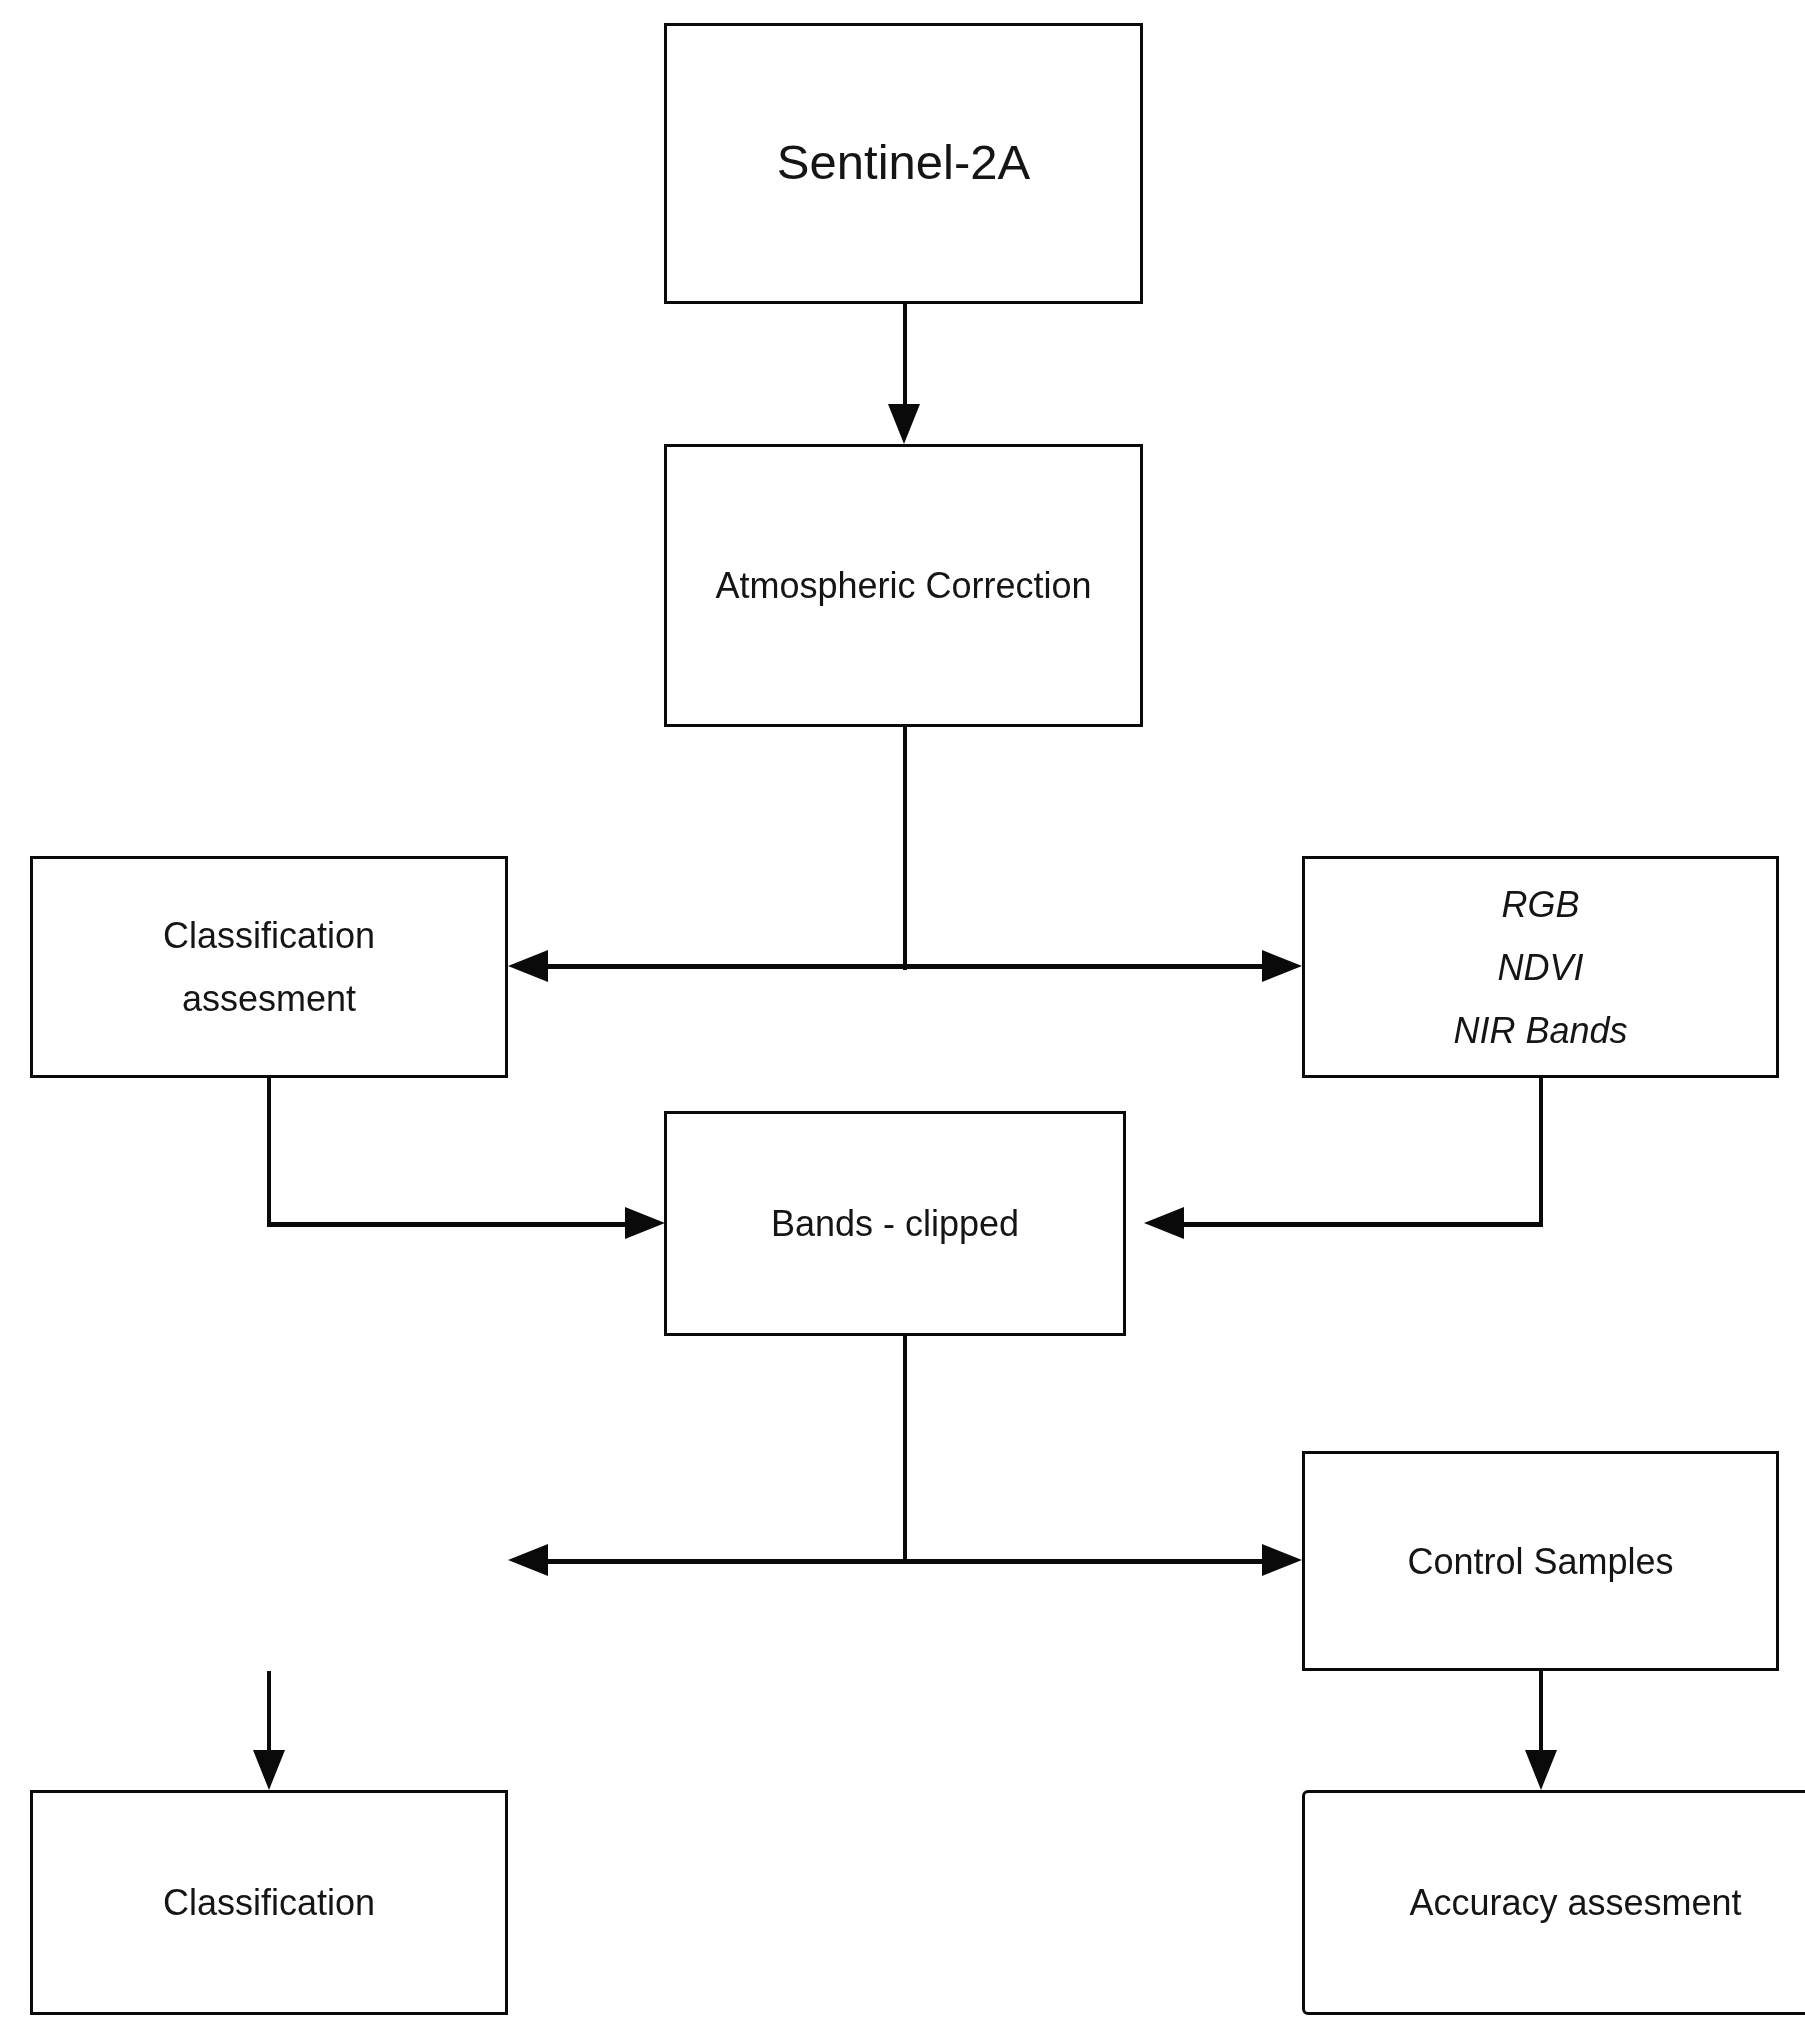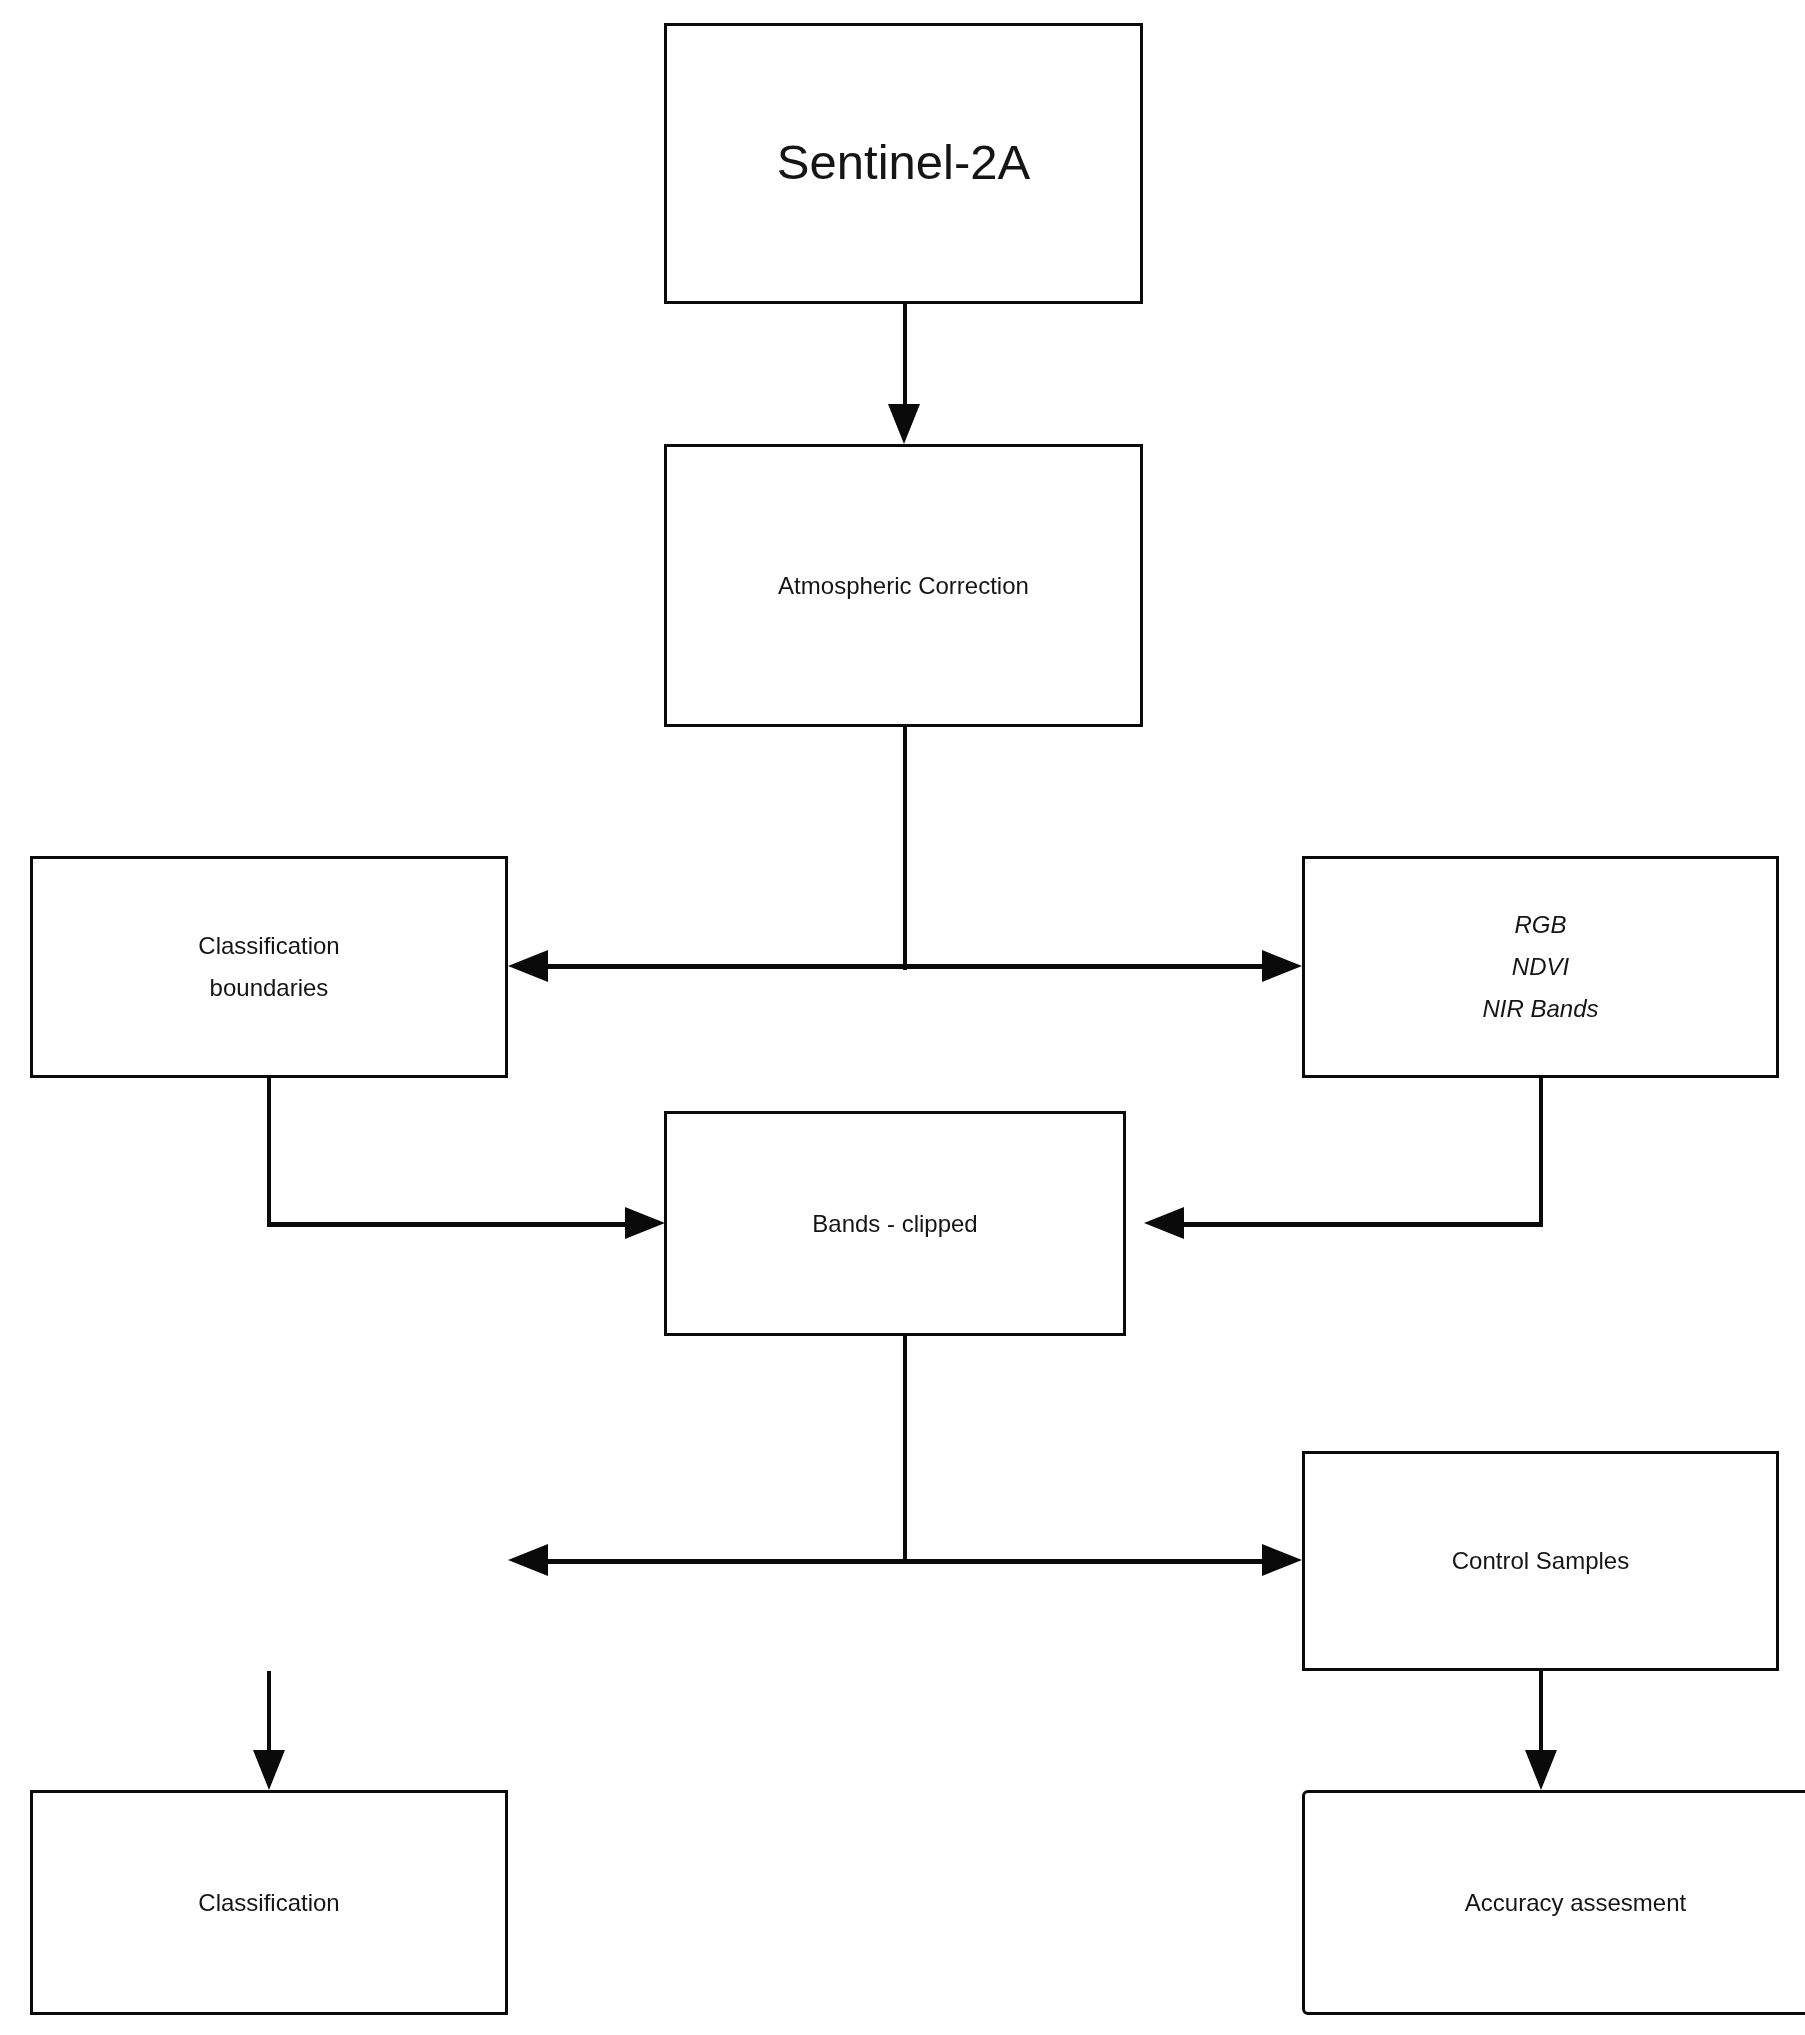--- a/index.html
+++ b/index.html
@@ -21,21 +21,21 @@
     box-sizing: border-box;
     border: 3.2px solid #0a0a0a;
     background: #ffffff;
     display: flex;
     flex-direction: column;
     align-items: center;
     justify-content: center;
     text-align: center;
   }
   .label {
-    font-size: 24px;
+    font-size: 36px;
     line-height: 1.75;
     white-space: nowrap;
   }
   .label-lg {
     font-size: 49px;
     line-height: 1.3;
     white-space: nowrap;
   }
   .vline, .hline {
     position: absolute;
@@ -77,21 +77,21 @@
   <div class="node" style="left:664px; top:22.5px; width:479px; height:281px;">
     <div class="label-lg">Sentinel-2A</div>
   </div>
 
   <div class="node" style="left:664px; top:444px; width:479px; height:283px;">
     <div class="label">Atmospheric Correction</div>
   </div>
 
   <div class="node" style="left:30px; top:856px; width:478px; height:222px;">
     <div class="label">Classification</div>
-    <div class="label">boundaries</div>
+    <div class="label">assesment</div>
   </div>
 
   <div class="node" style="left:1302px; top:856px; width:477px; height:222px;font-style:italic;">
     <div class="label">RGB</div>
     <div class="label">NDVI</div>
     <div class="label">NIR Bands</div>
   </div>
 
   <div class="node" style="left:664px; top:1111px; width:462px; height:225px;">
     <div class="label">Bands - clipped</div>

